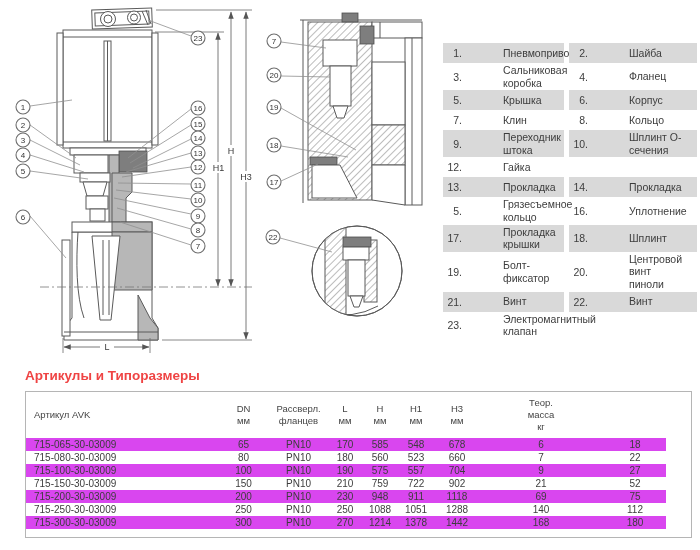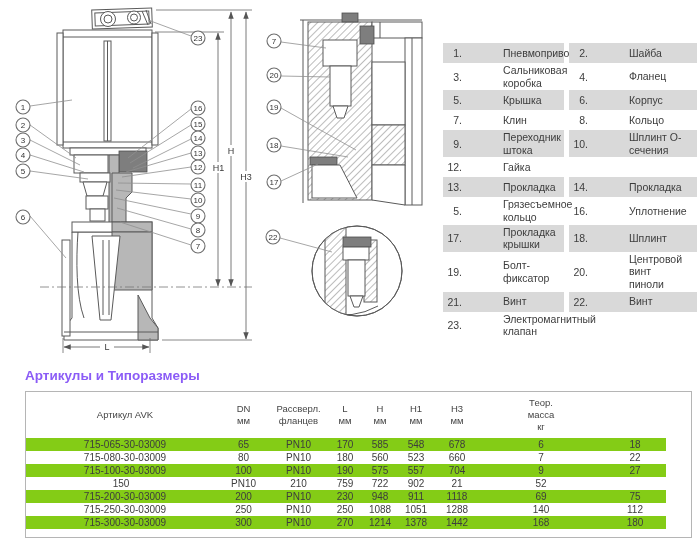--- a/index.html
+++ b/index.html
@@ -22,28 +22,28 @@
   .lblbg{fill:#ffffff;}
   
   #parts{position:absolute;left:443px;top:43px;width:254px;font-size:10.5px;}
   .prow{display:flex;}
   .pcell{width:121px;display:flex;align-items:center;min-height:20px;box-sizing:border-box;padding:1px 0;}
   .pcell + .pcell{margin-left:5px;width:128px;}
   .prow.shade .pcell{background:#d9d9d9;}
   .pnum{width:19px;text-align:right;margin-right:5px;flex:none;}
   .plabel{flex:1;line-height:1.2;white-space:pre-line;margin-left:36px;}
   
-  #sizes-title{position:absolute;left:25px;top:368px;font-size:13.5px;font-weight:bold;color:#8b5cf6;}
+  #sizes-title{position:absolute;left:25px;top:368px;font-size:13.5px;font-weight:bold;color:#ef4444;}
   #sizes-box{position:absolute;left:25px;top:391px;width:665px;border:1px solid #b5b5b5;background:#ffffff;padding-bottom:8px;}
   .trow{display:grid;grid-template-columns:190px 55px 55px 38px 32px 40px 42px 126px 62px;width:640px;}
   .trow.head{min-height:40px;align-items:center;font-size:9.5px;color:#454545;padding:3px 0;}
   .trow.body{height:13px;line-height:13px;font-size:10px;}
-  .trow.body.shade{background:#84cc16;}
+  .trow.body.shade{background:#d946ef;}
   .tcell{text-align:center;line-height:1.25;overflow:hidden;}
-  .tcell.c0{text-align:center;padding-left:8px;}
+  .tcell.c0{text-align:left;padding-left:8px;}
   .trow.body .tcell{line-height:13px;}
 </style>
 </head>
 <body>
 
 <svg id="drawing" width="460" height="362" viewBox="0 0 460 362">
   <defs>
     <pattern id="hatch" width="5" height="5" patternUnits="userSpaceOnUse" patternTransform="rotate(45)">
       <rect width="5" height="5" fill="#ffffff"></rect>
       <line x1="0" y1="0" x2="0" y2="5" stroke="#8f8f8f" stroke-width="1.2"></line>
@@ -465,20 +465,21 @@
       <div class="tcell c1">100</div>
       <div class="tcell c2">PN10</div>
       <div class="tcell c3">190</div>
       <div class="tcell c4">575</div>
       <div class="tcell c5">557</div>
       <div class="tcell c6">704</div>
       <div class="tcell c7">9</div>
       <div class="tcell c8">27</div>
     </div>
     <div class="trow body">
+      <div class="tcell c0">715-150-30-03009</div>
       <div class="tcell c1">150</div>
       <div class="tcell c2">PN10</div>
       <div class="tcell c3">210</div>
       <div class="tcell c4">759</div>
       <div class="tcell c5">722</div>
       <div class="tcell c6">902</div>
       <div class="tcell c7">21</div>
       <div class="tcell c8">52</div>
     </div>
     <div class="trow body shade">

